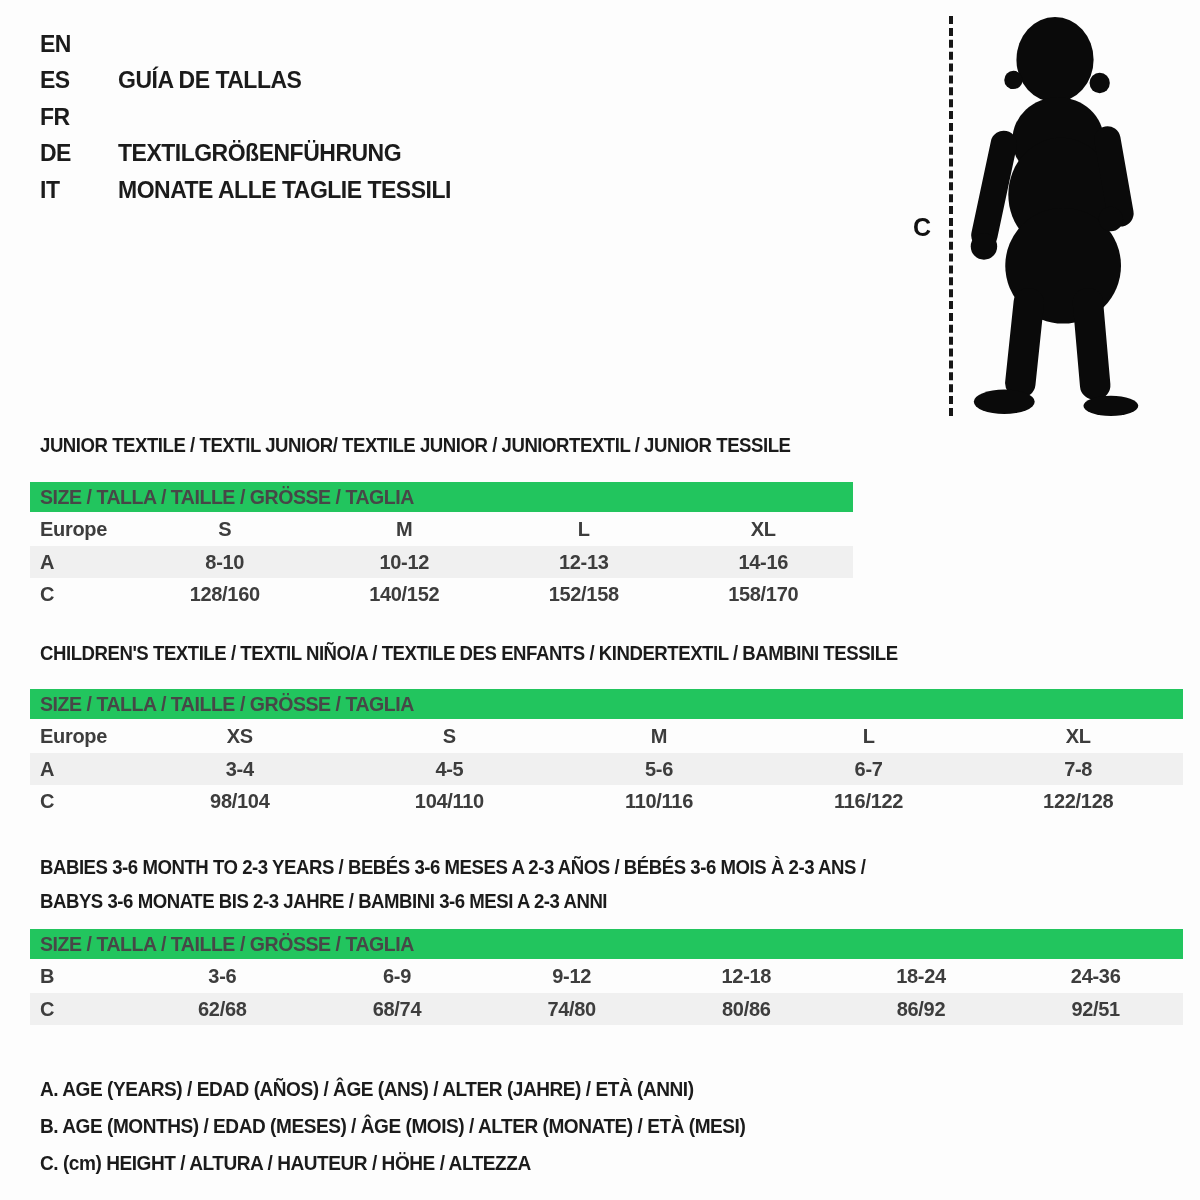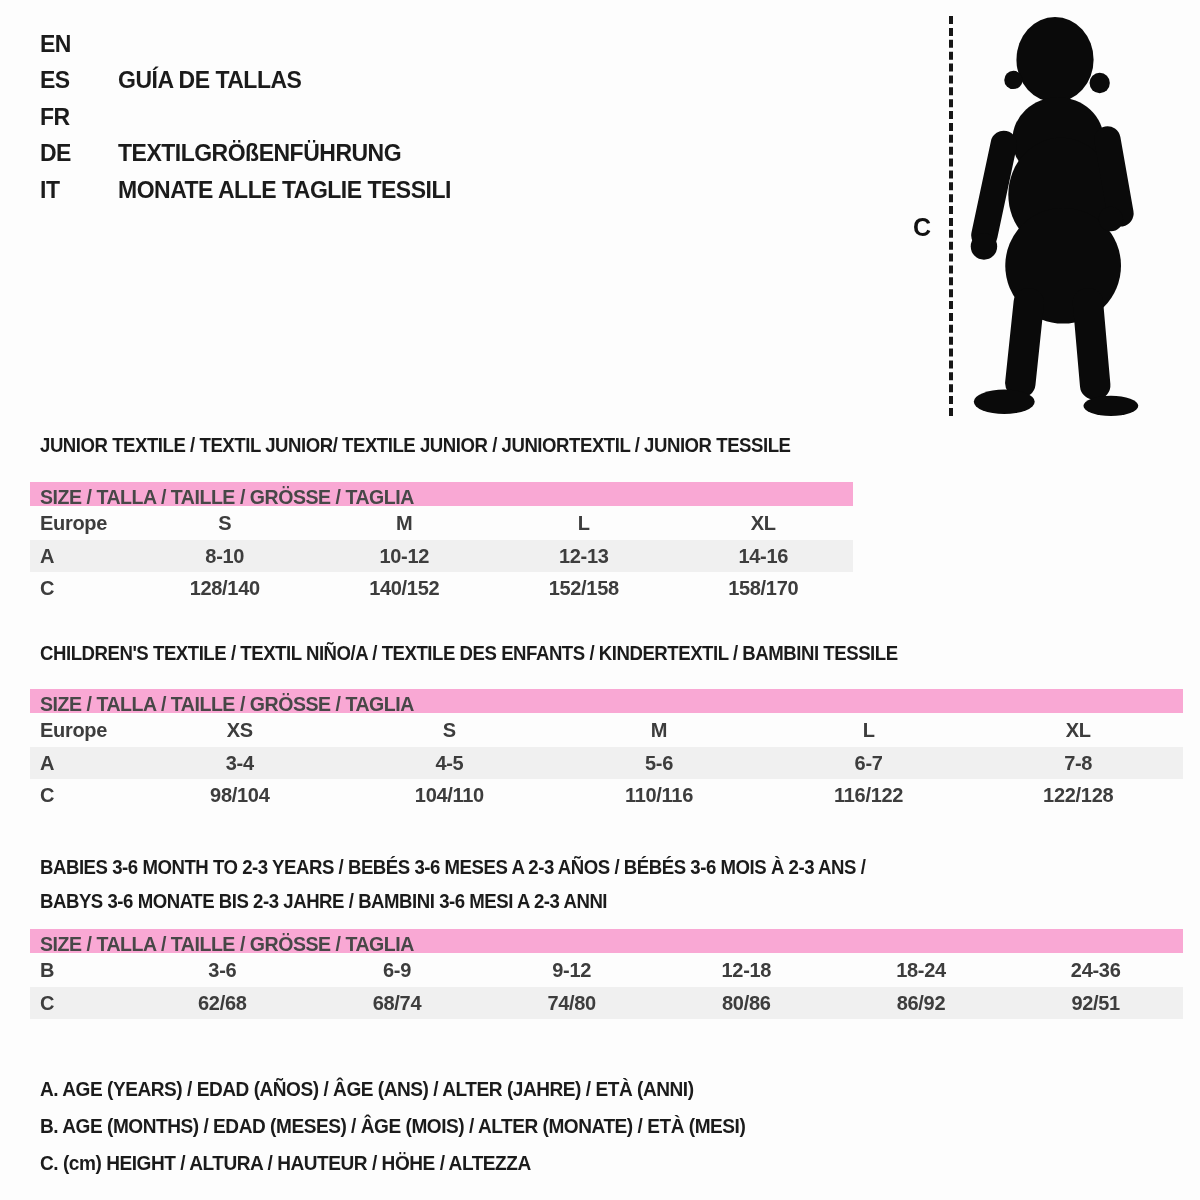--- a/index.html
+++ b/index.html
@@ -20,22 +20,22 @@
 
   
   .dash-line{left:949px;top:16px;height:400px;width:0;border-left:4px dashed #161616;}
   .fig-label{left:913px;top:213px;font-size:25px;font-weight:700;color:#111;}
   .fig-svg{left:966px;top:16px;}
 
   
   .sec-title{font-size:20px;font-weight:700;color:#1b1b1b;letter-spacing:-0.5px;white-space:nowrap;}
 
   
-  .band{background:#f9a8d4;color:#474747;font-size:21px;font-weight:700;
-        letter-spacing:-0.5px;height:24px;line-height:30px;padding-left:10px;}
+  .band{background:#22c55e;color:#474747;font-size:21px;font-weight:700;
+        letter-spacing:-0.5px;height:30px;line-height:30px;padding-left:10px;}
   .tbl-row{display:grid;align-items:center;height:32px;}
   .jr{grid-template-columns:105px repeat(4,1fr);width:823px;}
   .ch{grid-template-columns:105px repeat(5,1fr);width:1153px;}
   .bb{grid-template-columns:105px repeat(6,1fr);width:1153px;}
   .cell{font-size:20px;font-weight:700;color:#3d3d3d;text-align:center;letter-spacing:-0.3px;}
   .cell.lbl{text-align:left;padding-left:10px;}
   .shaded{background:#f0f0f0;}
   .band.jr-w{width:813px;}
   .band.wide-w{width:1143px;}
 
@@ -107,21 +107,21 @@
   </div>
   <div class="tbl-row jr shaded">
     <div class="cell lbl">A</div>
     <div class="cell">8-10</div>
     <div class="cell">10-12</div>
     <div class="cell">12-13</div>
     <div class="cell">14-16</div>
   </div>
   <div class="tbl-row jr">
     <div class="cell lbl">C</div>
-    <div class="cell">128/140</div>
+    <div class="cell">128/160</div>
     <div class="cell">140/152</div>
     <div class="cell">152/158</div>
     <div class="cell">158/170</div>
   </div>
 </div>
 
 <div class="abs sec-title" style="left:40px;top:642px;">
   <span class="cond">CHILDREN'S TEXTILE / TEXTIL NIÑO/A / TEXTILE DES ENFANTS / KINDERTEXTIL / BAMBINI TESSILE</span>
 </div>
 <div class="abs" style="left:30px;top:689px;">

